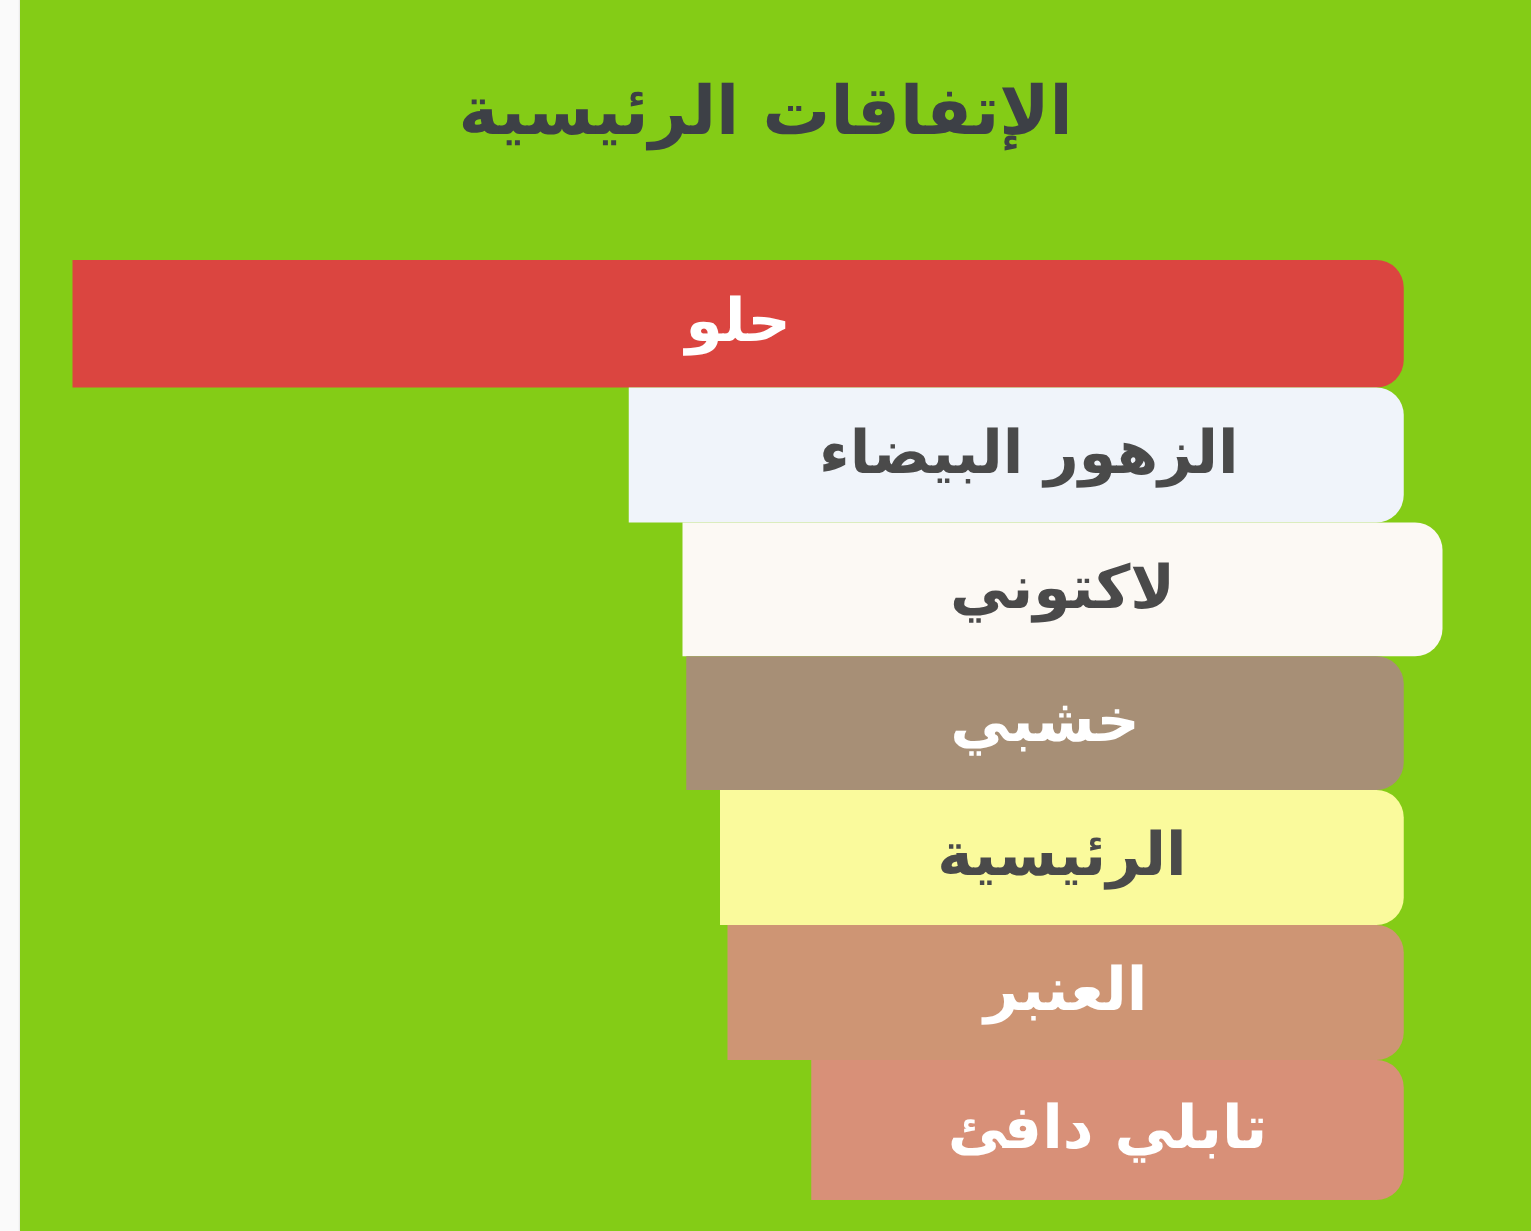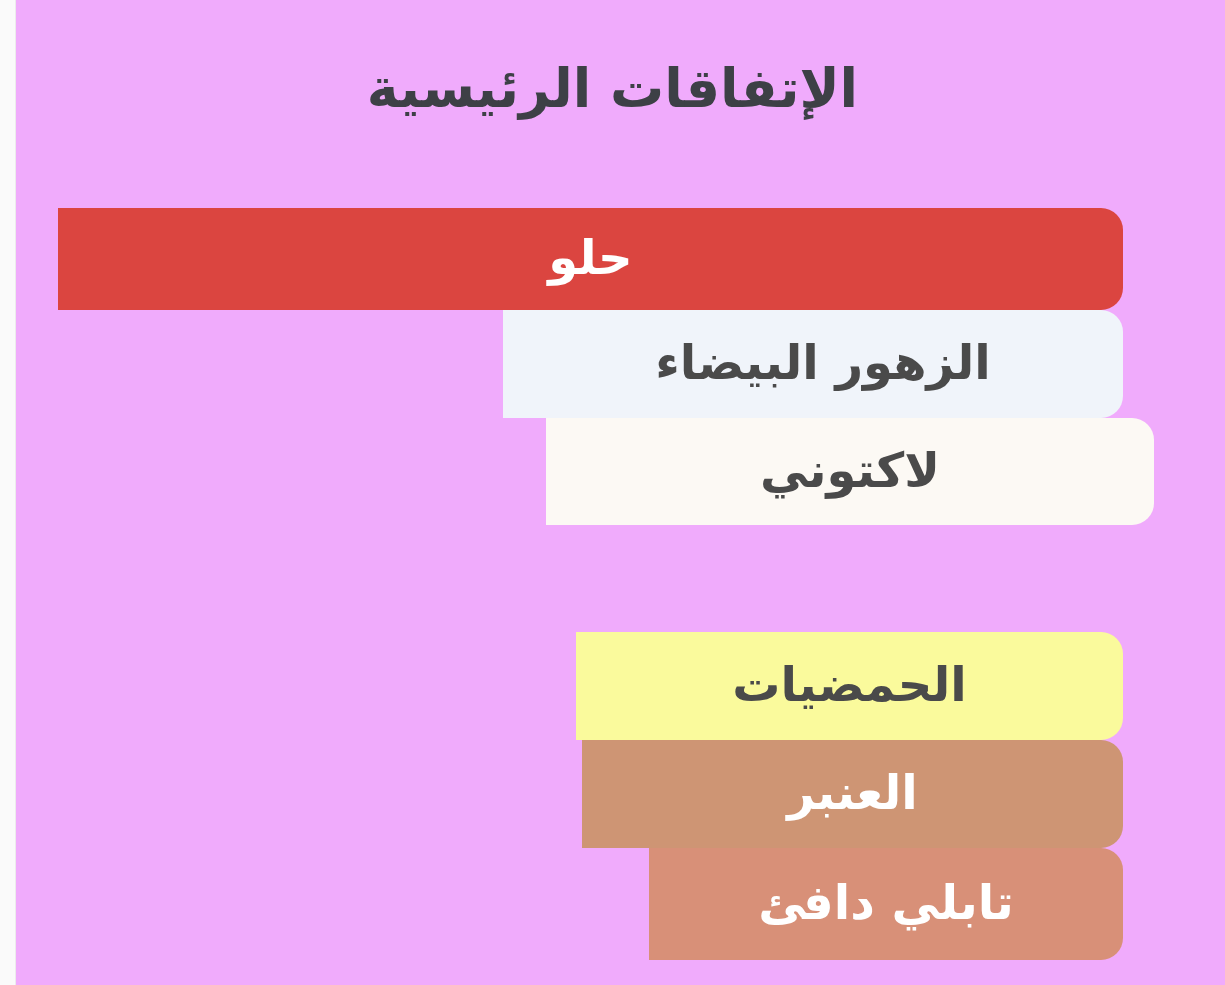--- a/index.html
+++ b/index.html
@@ -11,21 +11,21 @@
     width: 1225px;
     height: 985px;
     background: #ffffff;
     font-family: "DejaVu Sans", "Liberation Sans", sans-serif;
     overflow: hidden;
     position: relative;
   }
   #page {
     position: absolute;
     inset: 0;
-    background: #f0abfc;
+    background: #84cc16;
   }
   
   .gutter {
     position: absolute;
     left: 0;
     top: 0;
     width: 15px;
     height: 985px;
     background: #fafafa;
     border-right: 1px solid #ececec;
@@ -85,22 +85,25 @@
   <div class="bars">
       <div class="bar" style="left: 58px; top: 208px; width: 1065px; height: 102px; background: rgb(219, 69, 64);">
         <span class="bar-label" style="color: rgb(255, 255, 255);">حلو</span>
       </div>
       <div class="bar" style="left: 503px; top: 310px; width: 620px; height: 108px; background: rgb(240, 244, 250); padding-left: 20px;">
         <span class="bar-label" style="color: rgb(74, 74, 74);">الزهور البيضاء</span>
       </div>
       <div class="bar" style="left: 546px; top: 418px; width: 608px; height: 107px; background: rgb(252, 249, 244);">
         <span class="bar-label" style="color: rgb(74, 74, 74);">لاكتوني</span>
       </div>
+      <div class="bar" style="left: 549px; top: 525px; width: 574px; height: 107px; background: rgb(167, 143, 118);">
+        <span class="bar-label" style="color: rgb(255, 255, 255);">خشبي</span>
+      </div>
       <div class="bar" style="left: 576px; top: 632px; width: 547px; height: 108px; background: rgb(250, 250, 156);">
-        <span class="bar-label" style="color: rgb(74, 74, 74);">الحمضيات</span>
+        <span class="bar-label" style="color: rgb(74, 74, 74);">الرئيسية</span>
       </div>
       <div class="bar" style="left: 649px; top: 848px; width: 474px; height: 112px; background: rgb(216, 144, 120);">
         <span class="bar-label" style="color: rgb(255, 255, 255);">تابلي دافئ</span>
       </div>
       <div class="bar" style="left: 582px; top: 740px; width: 541px; height: 108px; background: rgb(206, 149, 116);">
         <span class="bar-label" style="color: rgb(255, 255, 255);">العنبر</span>
       </div>
     </div>
 
 </div>

